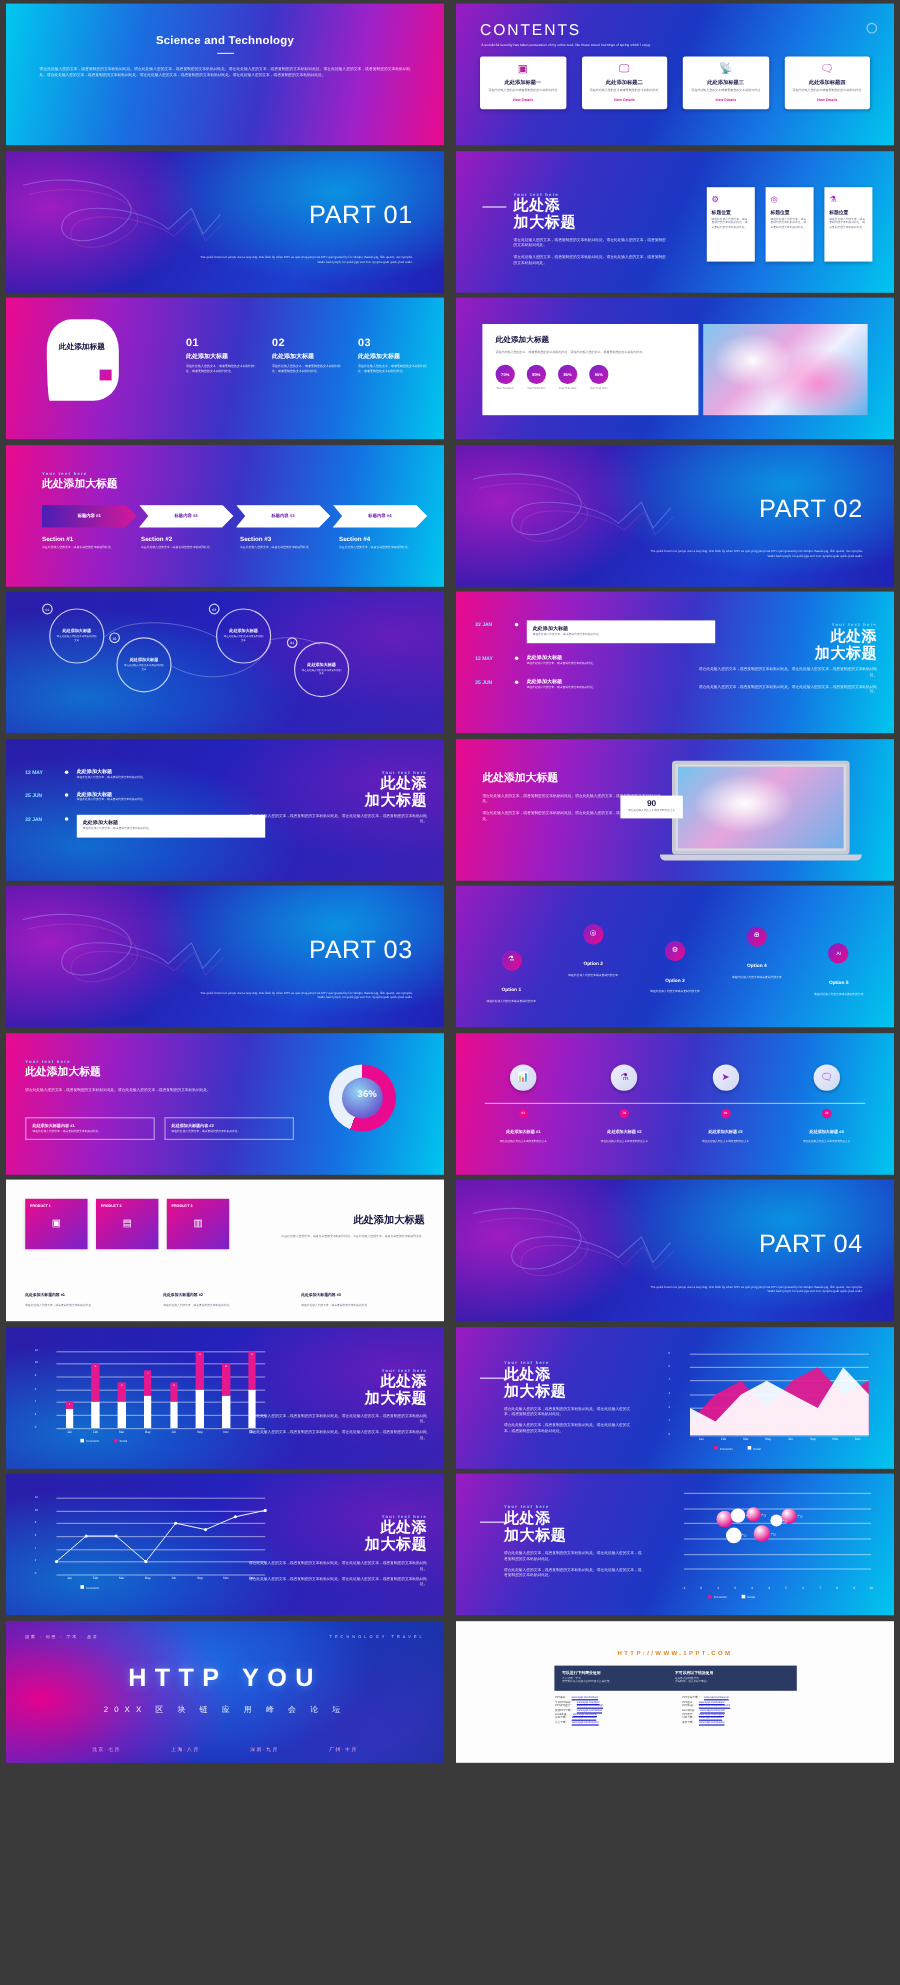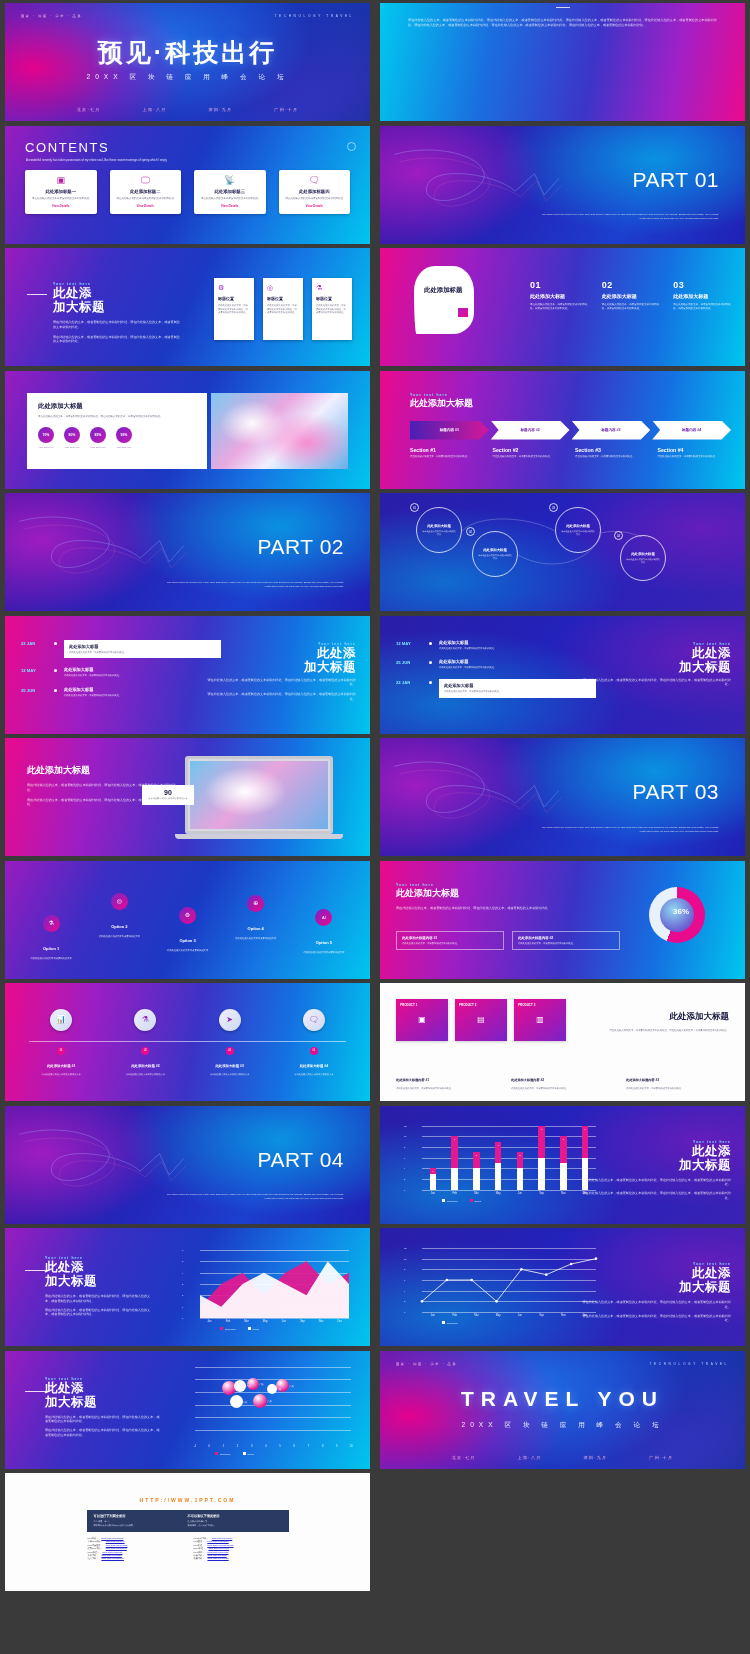--- a/index.html
+++ b/index.html
@@ -226,37 +226,24 @@
   .ppt-links { margin:5px auto 0; width:200px; display:flex; gap:12px; }
   .ppt-links ul { list-style:none; flex:1; }
   .ppt-links li { font-size:2.2px; line-height:1.55; color:#444; display:flex; gap:3px; }
   .ppt-links li span { color:#2222cc; text-decoration:underline; }
 </style>
 </head>
 <body>
 
 <div class="grid">
 
-  <div class="cell">
-    <div class="slide bg-hero">
-      <div class="hero-tag">国家 · 问答 · 学术 · 品务</div>
-      <div class="hero-tag2">TECHNOLOGY TRAVEL</div>
-      <div class="hero-title">预见·科技出行</div>
-      <div class="hero-sub">20XX 区 块 链 应 用 峰 会 论 坛</div>
-      <div class="hero-cities">
-        <span>北京·七月</span>
-        <span>上海·八月</span>
-        <span>深圳·九月</span>
-        <span>广州·十月</span>
-      </div>
-    </div>
-  </div>
 
   <div class="cell">
     <div class="slide bg-btp">
+      <div class="st-title">Science and Technology</div>
       <div class="st-rule"></div>
       <div class="st-body tiny">请在此处输入您的文本，或者复制您的文本粘贴到此处。请在此处输入您的文本，或者复制您的文本粘贴到此处。请在此处输入您的文本，或者复制您的文本粘贴到此处。请在此处输入您的文本，或者复制您的文本粘贴到此处。请在此处输入您的文本，或者复制您的文本粘贴到此处。请在此处输入您的文本，或者复制您的文本粘贴到此处。请在此处输入您的文本，或者复制您的文本粘贴到此处。</div>
     </div>
   </div>
 
   <div class="cell">
     <div class="slide bg-deep">
       <div class="ring"></div>
       <div class="contents-h">CONTENTS</div>
       <div class="contents-sub">A wonderful serenity has taken possession of my entire soul, like these sweet mornings of spring which I enjoy</div>
@@ -949,21 +936,21 @@
             <span><i style="background:#ffffff"></i>Social</span>
           </div>
         </div>
     </div>
   </div>
 
   <div class="cell">
     <div class="slide bg-hero">
       <div class="hero-tag">国家 · 问答 · 学术 · 品务</div>
       <div class="hero-tag2">TECHNOLOGY TRAVEL</div>
-      <div class="hero-title" style="top:36px;font-size:21px;letter-spacing:7px">TRAVEL YOU</div>
+      <div class="hero-title" style="top:36px;font-size:21px;letter-spacing:7px">HTTP YOU</div>
       <div class="hero-sub" style="top:70px">20XX 区 块 链 应 用 峰 会 论 坛</div>
       <div class="hero-cities">
         <span>北京·七月</span>
         <span>上海·八月</span>
         <span>深圳·九月</span>
         <span>广州·十月</span>
       </div>
     </div>
   </div>
 

